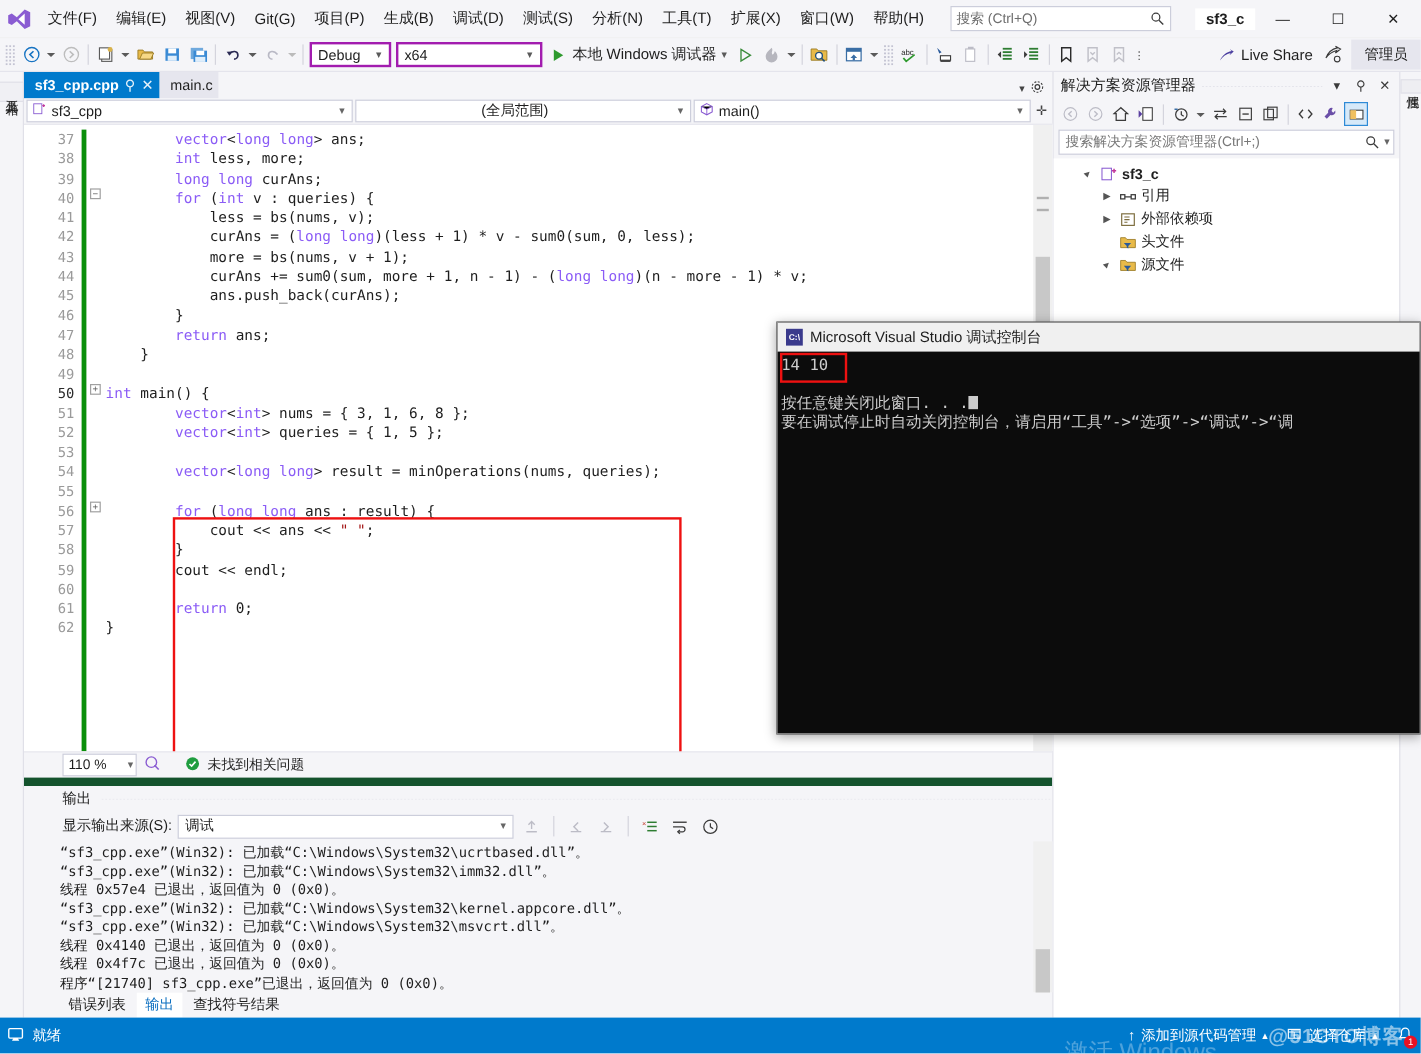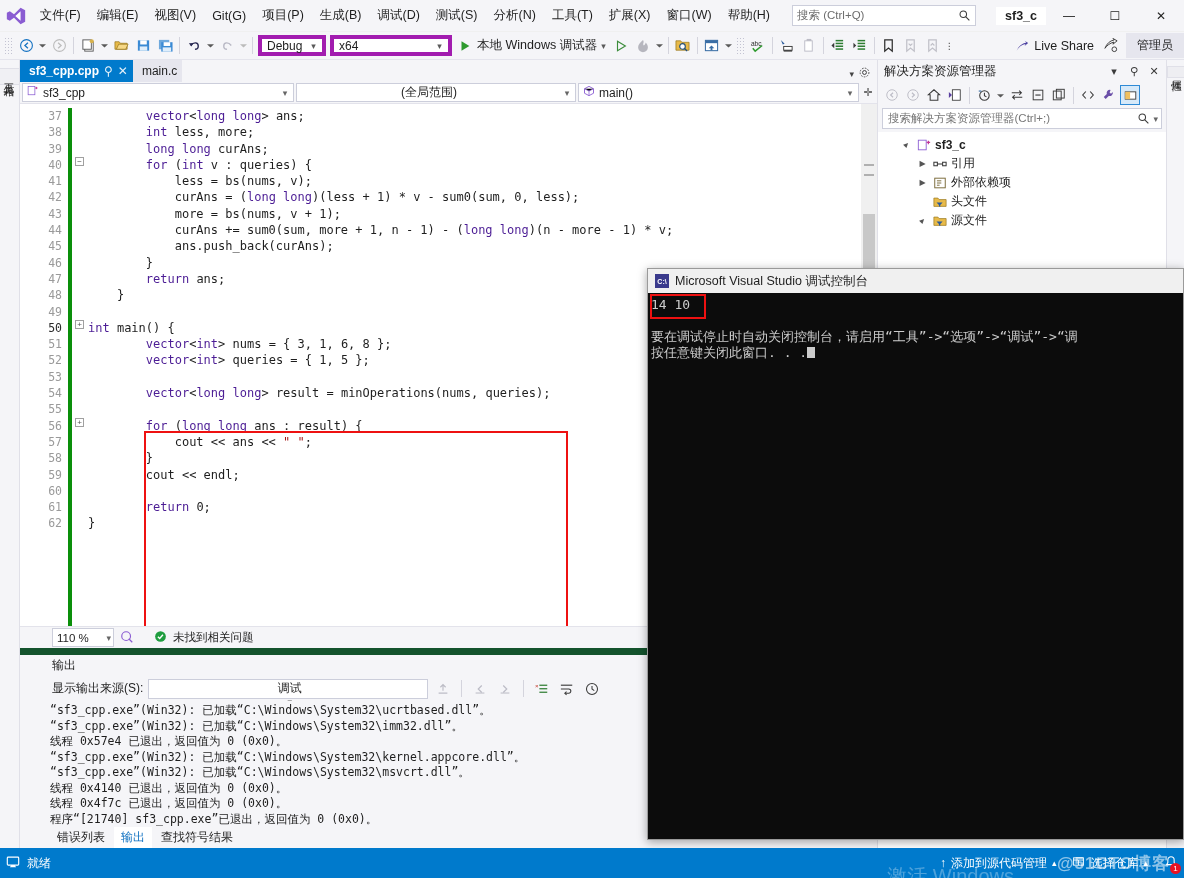--- a/index.html
+++ b/index.html
@@ -37,21 +37,21 @@
     height:28px; display:flex; align-items:center; background:#f5f5f8;
     border-bottom:1px solid #e4e4ec; padding-left:2px;
   }
   .tb-grip{ width:9px; height:18px; margin:0 2px;
     background-image:radial-gradient(#c3c3d2 35%, transparent 36%);
     background-size:3px 3px;}
   .tb-btn{ width:22px; height:22px; display:flex; align-items:center; justify-content:center; cursor:default;}
   .tb-sep{ width:1px; height:17px; background:#d4d4dd; margin:0 3px;}
   .tb-caret{ width:11px; height:22px; display:flex; align-items:center; justify-content:center; cursor:default;}
   .tb-combo{
-    height:21px; border:4px solid #a21caf; background:#fff; display:flex;
+    height:21px; border:2px solid #a21caf; background:#fff; display:flex;
     align-items:center; padding:0 2px 0 5px; font-size:12px; margin:0 2px; cursor:default;
   }
   .tb-combo .v{ flex:1; white-space:nowrap; overflow:hidden;}
   .tb-combo .c{ width:13px; text-align:center; color:#5a5a5a; font-size:9px;}
   #run-btn{ display:flex; align-items:center; padding:0 4px; cursor:default; font-size:12.5px;}
   #live-share{ display:flex; align-items:center; gap:5px; padding:0 6px; font-size:12.5px; cursor:default;}
   #admin-badge{ background:#e6e6ee; padding:4px 11px; font-size:12px; margin-left:4px;}
   
   #main{ position:absolute; top:60px; left:0; right:0; bottom:30px; display:flex;}
   #leftdock{ width:20px; background:#f5f5f8; border-right:1px solid #e0e0e8; position:relative;}
@@ -81,41 +81,41 @@
     font-size:11.5px; color:#2b91af; background:#fff; user-select:none;}
   #gutter div{ height:16.3px; line-height:16.3px; padding-right:6px; color:#9a9a9a;}
   #gutter div.cur{ color:#2b2b2b;}
   #changebar{ width:4px; background:#0a8f0a; margin-top:4px; margin-bottom:0;}
   #foldcol{ width:16px; position:relative; padding-top:4px;}
   .fold{ position:absolute; left:3px; width:9px; height:9px; border:1px solid #a0a0a0;
     background:#fff; font-size:8px; line-height:7px; text-align:center; color:#555; cursor:default;}
   #codetext{ flex:1; padding-top:4px; font-family:"DejaVu Sans Mono","Liberation Mono",monospace;
     font-size:12px; white-space:pre; overflow:hidden; position:relative;}
   #codetext .ln{ height:16.3px; line-height:16.3px;}
-  .kw{ color:#4c1d95;} .st{ color:#a31515;}
+  .kw{ color:#8b5cf6;} .st{ color:#a31515;}
   #redbox{ position:absolute; border:2px solid #ee1111; pointer-events:none;}
   #vscroll{ position:absolute; right:0; top:0; width:16px; bottom:0; background:#f0f0f0;}
   #vscroll .thumb{ position:absolute; left:2px; width:12px; background:#c8c8c8;}
   #vscroll .mark{ position:absolute; left:3px; width:10px; height:2px; background:#b0b0b0;}
   
   #edstatus{ height:22px; display:flex; align-items:center; background:#f5f5f8;
     border-top:1px solid #e3e3eb; gap:6px; padding-left:32px; font-size:11.5px;}
   #zoombox{ width:62px; height:19px; border:1px solid #cccedb; background:#fff;
     display:flex; align-items:center; padding:0 2px 0 4px; font-size:11.5px;}
   #zoombox .v{ flex:1;}
   #zoombox .c{ color:#666; font-size:9px;}
   
   #outpane{ height:200px; display:flex; flex-direction:column; background:#f5f5f8;
     border-top:7px solid #14532d;}
   #outhdr{ height:21px; display:flex; align-items:center; font-size:12px; padding-left:32px; gap:8px;}
   #outhdr .dots{ flex:1; height:1px;
      background-image:radial-gradient(#c9c9d6 40%, transparent 41%); background-size:3px 3px;}
   #outtools{ height:25px; display:flex; align-items:center; padding-left:32px; gap:5px;}
   #outsel{ height:20px; width:280px; border:1px solid #cccedb; background:#fff;
-    display:flex; align-items:center; font-size:12px; padding:0 2px 0 5px;flex-direction:column;}
+    display:flex; align-items:center; font-size:12px; padding:0 2px 0 5px;}
   #outsel .v{flex:1;} #outsel .c{color:#666; font-size:9px; width:12px; text-align:center;}
   .ot-btn{ width:20px; height:20px; display:flex; align-items:center; justify-content:center; cursor:default;}
   #outbody{ flex:1; background:#f5f5f8; font-family:"DejaVu Sans Mono","Liberation Mono",monospace;
     font-size:11.5px; padding:2px 0 0 30px; overflow:hidden; position:relative; line-height:15.5px;}
   #outscroll{ position:absolute; right:0; top:0; bottom:0; width:16px; background:#f0f0f0;}
   #outfoot{ height:21px; display:flex; align-items:flex-end; padding-left:30px; gap:2px; background:#f5f5f8;}
   .otab{ font-size:12px; padding:2px 7px; cursor:default;}
   .otab.active{ background:#fff; color:#0e70c0;}
   
   #rightdock{ width:289px; background:#f5f5f8; display:flex; flex-direction:column;
@@ -131,21 +131,21 @@
     display:flex; align-items:center; padding:0 3px 0 5px; font-size:11.5px; color:#777;}
   #se-search .v{flex:1; white-space:nowrap; overflow:hidden;}
   #se-tree{ flex:1; background:#fff; font-size:12px; padding-top:3px; overflow:hidden;}
   .tnode{ display:flex; align-items:center; height:19px; gap:4px; cursor:default; white-space:nowrap;}
   .tw{ width:13px; text-align:center; font-size:8px; color:#555;}
   
   #rstrip{ width:18px; background:#f5f5f8; border-left:1px solid #e0e0e8; position:relative;}
   .rtab{ writing-mode:vertical-rl; font-size:10.5px; background:#eeeef2; border:1px solid #e0e0e8;
     padding:5px 2px; margin-top:6px; cursor:default;}
   
-  #console{ position:absolute; left:647px; top:268px; width:537px; height:572px;
+  #console{ position:absolute; left:647px; top:268px; width:537px; height:344px;
     background:#0c0c0c; border:1px solid #9a9a9a; box-shadow:0 2px 9px rgba(0,0,0,.35);}
   #con-title{ height:24px; background:#f0f0f0; display:flex; align-items:center;
     gap:6px; padding-left:7px; font-size:12.5px; color:#1e1e1e;}
   #con-title .ic{ width:14px; height:14px; background:#3a3a8c; color:#fff;
     font-size:7px; display:flex; align-items:center; justify-content:center; font-weight:bold;}
   #con-body{ font-family:"DejaVu Sans Mono","Liberation Mono",monospace;
     color:#cccccc; font-size:13px; line-height:16px; padding:4px 0 0 3px; white-space:pre;
     overflow:hidden; height:467px;}
   #con-redbox{ position:absolute; left:2px; top:25px; width:56px; height:25px;
     border:2px solid #ee1111; pointer-events:none;}
@@ -755,21 +755,21 @@
   <div id="rstrip">
     <div class="rtab">属性</div>
   </div>
 </div>
 
 <div id="console">
   <div id="con-title">
     <span class="ic">C:\</span>
     <span>Microsoft Visual Studio 调试控制台</span>
   </div>
-  <div id="con-body"><div>14 10</div><div>&nbsp;</div><div>要在调试停止时自动关闭控制台，请启用“工具”-&gt;“选项”-&gt;“调试”-&gt;“调</div><div>按任意键关闭此窗口. . .<span id="con-cursor"></span></div></div>
+  <div id="con-body"><div>14 10</div><div>&nbsp;</div><div>按任意键关闭此窗口. . .<span id="con-cursor"></span></div><div>要在调试停止时自动关闭控制台，请启用“工具”-&gt;“选项”-&gt;“调试”-&gt;“调</div></div>
   <div id="con-redbox"></div>
 </div>
 
 <div id="statusbar">
   <div class="left">
     <span>
       <svg viewBox="0 0 16 16" width="14" height="14">
           <rect x="1.5" y="2.5" width="13" height="9" rx="1" fill="none" stroke="#fff" stroke-width="1.3"></rect>
           <path d="M6 11.5 4.5 14h7L10 11.5z" fill="#fff"></path>
         </svg>

